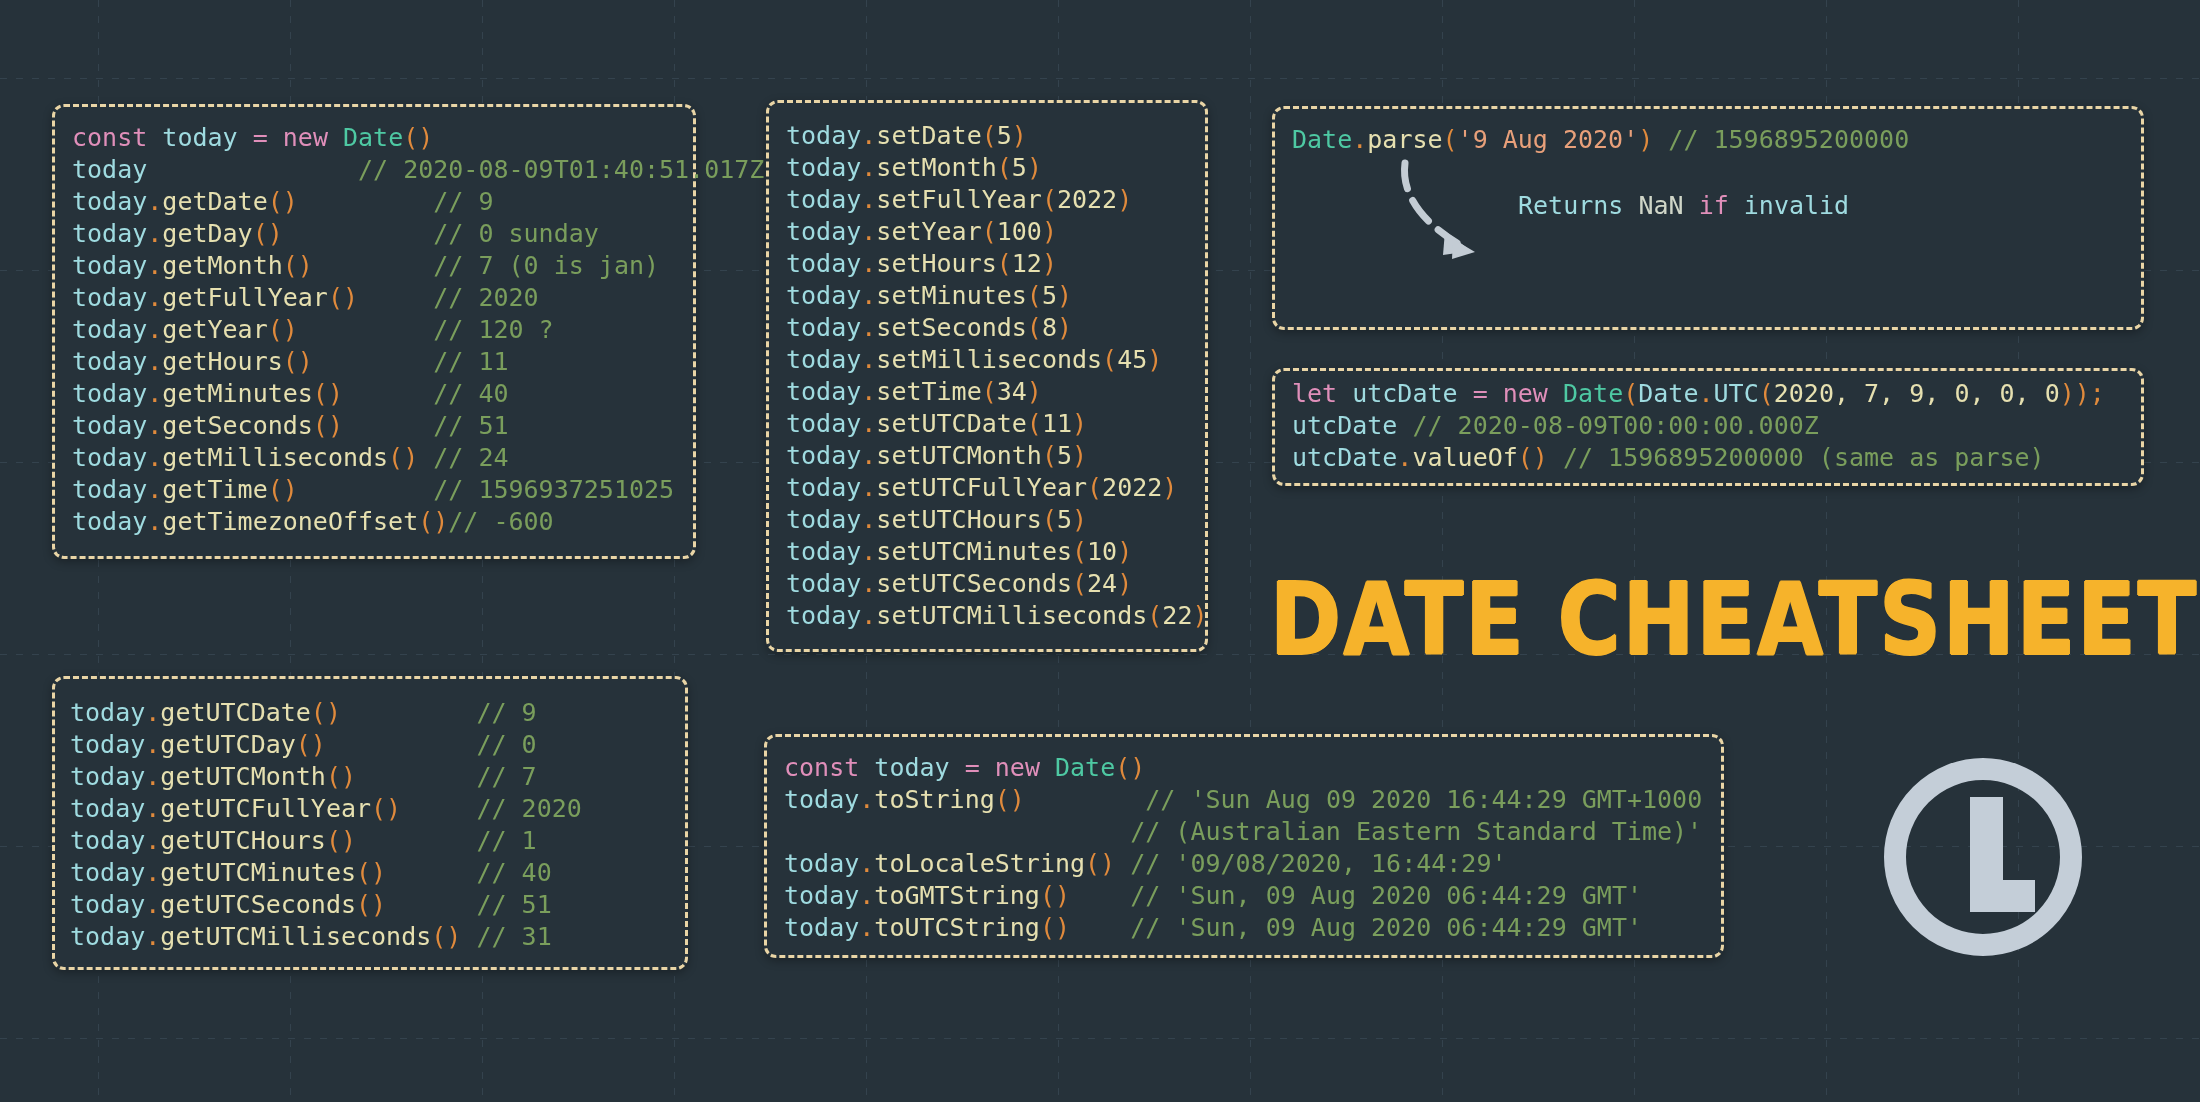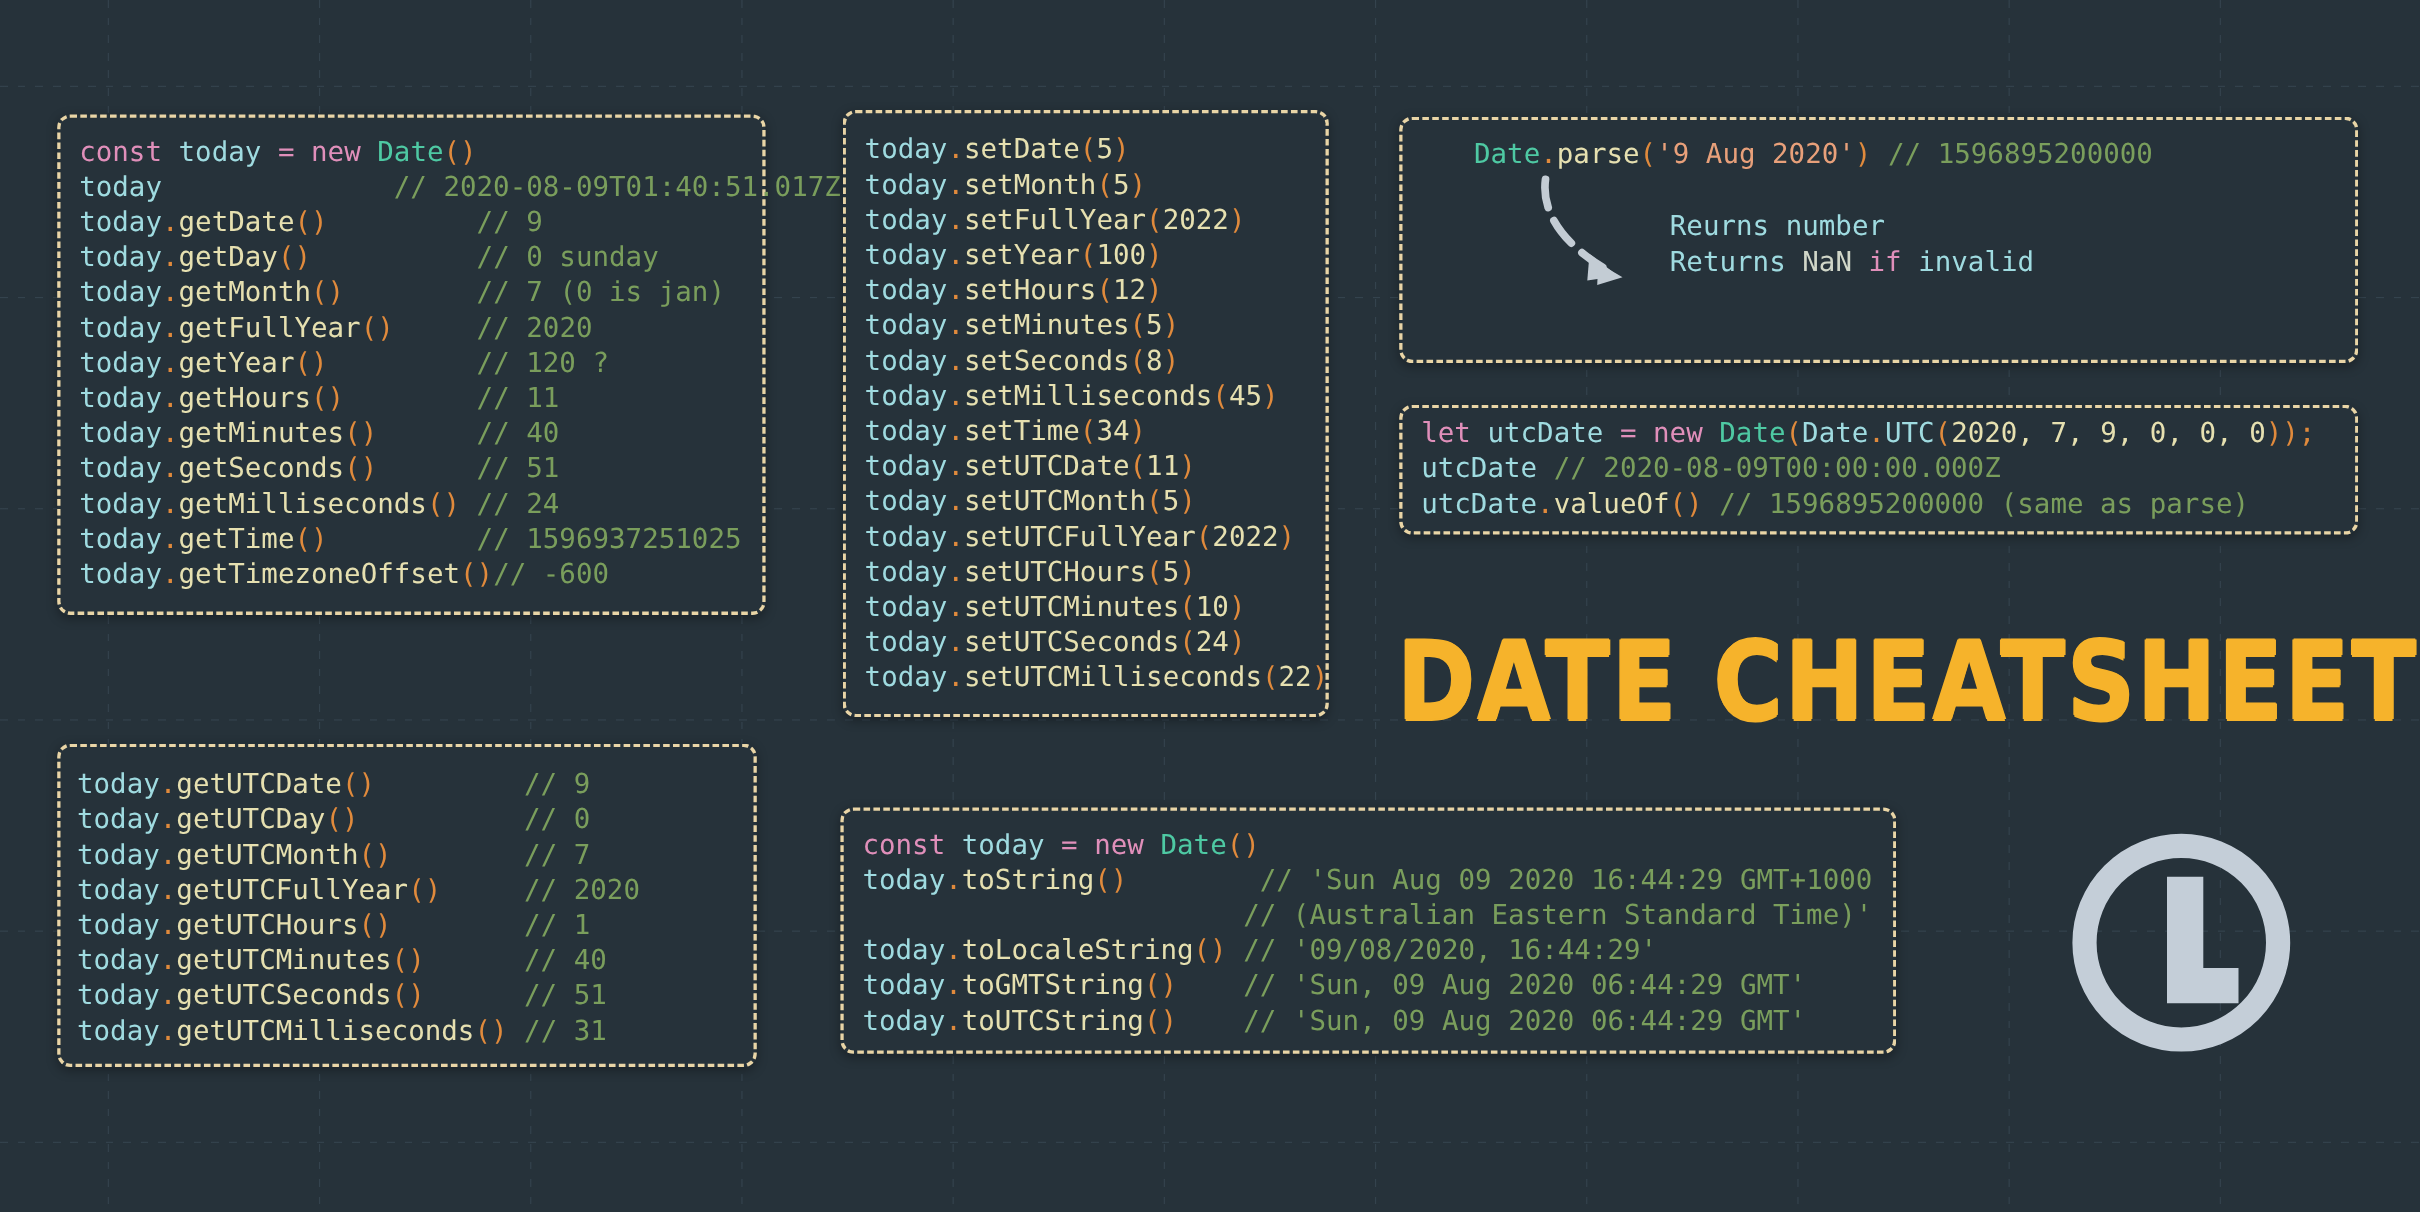--- a/index.html
+++ b/index.html
@@ -99,27 +99,27 @@
     <div class="gline-h" style="top: 1038px;"></div>
   </div>
 
 <div class="box" style="left:52px;top:104px;width:644px;height:455px;"></div>
 <div class="code" id="getters-code" style="left:72px;top:122px;"><div><span class="kw">const</span> <span class="var">today</span> <span class="op">=</span> <span class="kw">new</span> <span class="cls">Date</span><span class="pn">()</span></div><div><span class="var">today</span><span class="mth">              </span><span class="cm">// 2020-08-09T01:40:51.017Z</span></div><div><span class="var">today</span><span class="pn">.</span><span class="mth">getDate</span><span class="pn">()</span><span class="mth">         </span><span class="cm">// 9</span></div><div><span class="var">today</span><span class="pn">.</span><span class="mth">getDay</span><span class="pn">()</span><span class="mth">          </span><span class="cm">// 0 sunday</span></div><div><span class="var">today</span><span class="pn">.</span><span class="mth">getMonth</span><span class="pn">()</span><span class="mth">        </span><span class="cm">// 7 (0 is jan)</span></div><div><span class="var">today</span><span class="pn">.</span><span class="mth">getFullYear</span><span class="pn">()</span><span class="mth">     </span><span class="cm">// 2020</span></div><div><span class="var">today</span><span class="pn">.</span><span class="mth">getYear</span><span class="pn">()</span><span class="mth">         </span><span class="cm">// 120 ?</span></div><div><span class="var">today</span><span class="pn">.</span><span class="mth">getHours</span><span class="pn">()</span><span class="mth">        </span><span class="cm">// 11</span></div><div><span class="var">today</span><span class="pn">.</span><span class="mth">getMinutes</span><span class="pn">()</span><span class="mth">      </span><span class="cm">// 40</span></div><div><span class="var">today</span><span class="pn">.</span><span class="mth">getSeconds</span><span class="pn">()</span><span class="mth">      </span><span class="cm">// 51</span></div><div><span class="var">today</span><span class="pn">.</span><span class="mth">getMilliseconds</span><span class="pn">()</span><span class="mth"> </span><span class="cm">// 24</span></div><div><span class="var">today</span><span class="pn">.</span><span class="mth">getTime</span><span class="pn">()</span><span class="mth">         </span><span class="cm">// 1596937251025</span></div><div><span class="var">today</span><span class="pn">.</span><span class="mth">getTimezoneOffset</span><span class="pn">()</span><span class="cm">// -600</span></div></div>
 
 <div class="box" style="left:766px;top:100px;width:442px;height:552px;"></div>
 <div class="code" id="setters-code" style="left:786px;top:120px;"><div><span class="var">today</span><span class="pn">.</span><span class="mth">setDate</span><span class="pn">(</span><span class="num">5</span><span class="pn">)</span></div><div><span class="var">today</span><span class="pn">.</span><span class="mth">setMonth</span><span class="pn">(</span><span class="num">5</span><span class="pn">)</span></div><div><span class="var">today</span><span class="pn">.</span><span class="mth">setFullYear</span><span class="pn">(</span><span class="num">2022</span><span class="pn">)</span></div><div><span class="var">today</span><span class="pn">.</span><span class="mth">setYear</span><span class="pn">(</span><span class="num">100</span><span class="pn">)</span></div><div><span class="var">today</span><span class="pn">.</span><span class="mth">setHours</span><span class="pn">(</span><span class="num">12</span><span class="pn">)</span></div><div><span class="var">today</span><span class="pn">.</span><span class="mth">setMinutes</span><span class="pn">(</span><span class="num">5</span><span class="pn">)</span></div><div><span class="var">today</span><span class="pn">.</span><span class="mth">setSeconds</span><span class="pn">(</span><span class="num">8</span><span class="pn">)</span></div><div><span class="var">today</span><span class="pn">.</span><span class="mth">setMilliseconds</span><span class="pn">(</span><span class="num">45</span><span class="pn">)</span></div><div><span class="var">today</span><span class="pn">.</span><span class="mth">setTime</span><span class="pn">(</span><span class="num">34</span><span class="pn">)</span></div><div><span class="var">today</span><span class="pn">.</span><span class="mth">setUTCDate</span><span class="pn">(</span><span class="num">11</span><span class="pn">)</span></div><div><span class="var">today</span><span class="pn">.</span><span class="mth">setUTCMonth</span><span class="pn">(</span><span class="num">5</span><span class="pn">)</span></div><div><span class="var">today</span><span class="pn">.</span><span class="mth">setUTCFullYear</span><span class="pn">(</span><span class="num">2022</span><span class="pn">)</span></div><div><span class="var">today</span><span class="pn">.</span><span class="mth">setUTCHours</span><span class="pn">(</span><span class="num">5</span><span class="pn">)</span></div><div><span class="var">today</span><span class="pn">.</span><span class="mth">setUTCMinutes</span><span class="pn">(</span><span class="num">10</span><span class="pn">)</span></div><div><span class="var">today</span><span class="pn">.</span><span class="mth">setUTCSeconds</span><span class="pn">(</span><span class="num">24</span><span class="pn">)</span></div><div><span class="var">today</span><span class="pn">.</span><span class="mth">setUTCMilliseconds</span><span class="pn">(</span><span class="num">22</span><span class="pn">)</span></div></div>
 
 <div class="box" style="left:1272px;top:106px;width:872px;height:224px;"></div>
-<div class="code" id="parse-code" style="left:1340px;top:124px;"><div><span class="cls">Date</span><span class="pn">.</span><span class="mth">parse</span><span class="pn">(</span><span class="str">'9 Aug 2020'</span><span class="pn">)</span> <span class="cm">// 1596895200000</span></div></div>
+<div class="code" id="parse-code" style="left:1292px;top:124px;"><div><span class="cls">Date</span><span class="pn">.</span><span class="mth">parse</span><span class="pn">(</span><span class="str">'9 Aug 2020'</span><span class="pn">)</span> <span class="cm">// 1596895200000</span></div></div>
 <svg id="parse-arrow" style="position:absolute;left:1395px;top:155px;" width="180" height="110" viewBox="0 0 180 110">
   <path d="M10 8 C 6 38, 26 66, 62 88" fill="none" stroke="#c3ccd4" stroke-width="7" stroke-linecap="round" stroke-dasharray="26 13"></path>
   <path d="M50 76 L 76 96 L 48 100 Z" fill="#c3ccd4"></path>
   <path d="M58 84 L 80 97 L 57 104 Z" fill="#c3ccd4"></path>
 </svg>
-<div class="note" id="parse-note" style="left:1518px;top:190px;"><div><span class="txt">Reurns number</span></div><div><span class="txt">Returns</span> <span class="nan">NaN</span> <span class="kw">if</span> <span class="txt">invalid</span></div></div>
+<div class="note" id="parse-note" style="left:1518px;top:190px;"><div><span class="txt">Returns</span> <span class="nan">NaN</span> <span class="kw">if</span> <span class="txt">invalid</span></div></div>
 
 <div class="box" style="left:1272px;top:368px;width:872px;height:118px;"></div>
 <div class="code" id="utc-code" style="left:1292px;top:378px;"><div><span class="kw">let</span> <span class="var">utcDate</span> <span class="op">=</span> <span class="kw">new</span> <span class="cls">Date</span><span class="pn">(</span><span class="var">Date</span><span class="pn">.</span><span class="var">UTC</span><span class="pn">(</span><span class="num">2020, 7, 9, 0, 0, 0</span><span class="pn">));</span></div><div><span class="var">utcDate</span> <span class="cm">// 2020-08-09T00:00:00.000Z</span></div><div><span class="var">utcDate</span><span class="pn">.</span><span class="mth">valueOf</span><span class="pn">()</span> <span class="cm">// 1596895200000 (same as parse)</span></div></div>
 
 <div id="title" style="left:1270px;top:562px;">DATE CHEATSHEET</div>
 
 <div class="box" style="left:52px;top:676px;width:636px;height:294px;"></div>
 <div class="code" id="utcget-code" style="left:70px;top:697px;"><div><span class="var">today</span><span class="pn">.</span><span class="mth">getUTCDate</span><span class="pn">()</span><span class="mth">         </span><span class="cm">// 9</span></div><div><span class="var">today</span><span class="pn">.</span><span class="mth">getUTCDay</span><span class="pn">()</span><span class="mth">          </span><span class="cm">// 0</span></div><div><span class="var">today</span><span class="pn">.</span><span class="mth">getUTCMonth</span><span class="pn">()</span><span class="mth">        </span><span class="cm">// 7</span></div><div><span class="var">today</span><span class="pn">.</span><span class="mth">getUTCFullYear</span><span class="pn">()</span><span class="mth">     </span><span class="cm">// 2020</span></div><div><span class="var">today</span><span class="pn">.</span><span class="mth">getUTCHours</span><span class="pn">()</span><span class="mth">        </span><span class="cm">// 1</span></div><div><span class="var">today</span><span class="pn">.</span><span class="mth">getUTCMinutes</span><span class="pn">()</span><span class="mth">      </span><span class="cm">// 40</span></div><div><span class="var">today</span><span class="pn">.</span><span class="mth">getUTCSeconds</span><span class="pn">()</span><span class="mth">      </span><span class="cm">// 51</span></div><div><span class="var">today</span><span class="pn">.</span><span class="mth">getUTCMilliseconds</span><span class="pn">()</span><span class="mth"> </span><span class="cm">// 31</span></div></div>
 
 <div class="box" style="left:764px;top:734px;width:960px;height:224px;"></div>

